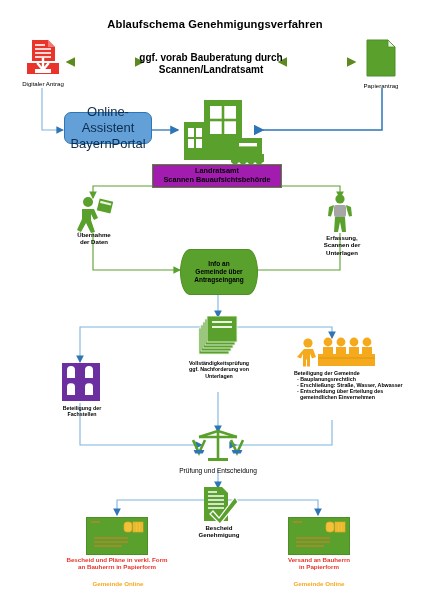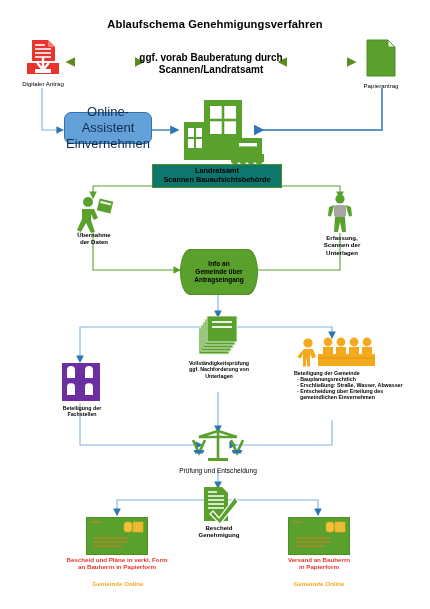--- a/index.html
+++ b/index.html
@@ -8,21 +8,21 @@
   .stage{position:absolute;inset:0;width:430px;height:609px;}
   .abs{position:absolute;}
   svg.layer{position:absolute;left:0;top:0;width:430px;height:609px;overflow:visible;}
   .ttl{position:absolute;left:0;top:18px;width:430px;text-align:center;
        font-size:11.2px;font-weight:bold;color:#000;letter-spacing:.1px;}
   .lbl{position:absolute;text-align:center;line-height:1.15;color:#000;}
   .lbl.sm{font-size:6.1px;}
   .lbl.xs{font-size:5.3px;font-weight:bold;}
   .lbl.b{font-weight:bold;}
   .mid{font-size:10px;font-weight:bold;color:#000;text-align:center;line-height:1.25;}
-  .greenbox{position:absolute;background:#0f766e;border:1px solid #4d8f25;
+  .greenbox{position:absolute;background:#a21caf;border:1px solid #4d8f25;
             display:flex;align-items:center;justify-content:center;text-align:center;
             color:#000;font-weight:bold;line-height:1.2;}
   .bluebox{position:absolute;background:#63a0d8;border:1.4px solid #2e75b6;
            border-radius:7px;display:flex;align-items:center;justify-content:center;
            text-align:center;color:#0d2d4d;line-height:1.25;}
   .cyl{position:absolute;background:#5aa02c;border:1px solid #4d8f25;
        border-radius:10px/50%;display:flex;align-items:center;justify-content:center;
        text-align:center;color:#000;font-weight:bold;line-height:1.25;}
   .red{color:#e8342a;}
   .gold{color:#f5a91c;}
@@ -120,21 +120,21 @@
   <div class="cap lbl sm" style="left:344px;top:82px;width:74px;">Papierantrag</div>
 
   <div class="cap mid" style="left:137px;top:52px;width:148px;">
     <div>ggf. vorab Bauberatung durch</div>
     <div>Scannen/Landratsamt</div>
   </div>
 
   <div class="bluebox" style="left:64px;top:112px;width:86px;height:30px;font-size:13px;">
     <div>
       <div>Online-Assistent</div>
-      <div>Einvernehmen</div>
+      <div>BayernPortal</div>
     </div>
   </div>
 
   <svg class="abs" style="left:176px;top:100px;" width="88" height="72" viewBox="0 0 88 72">
     <rect x="28" y="0" width="38" height="60" fill="#5aa02c"></rect>
     <rect x="34" y="6" width="26" height="28" fill="#ffffff"></rect>
     <g stroke="#5aa02c" stroke-width="2.6">
       <line x1="47" y1="6" x2="47" y2="34"></line>
         <line x1="34" y1="20" x2="60" y2="20"></line>
     </g>

